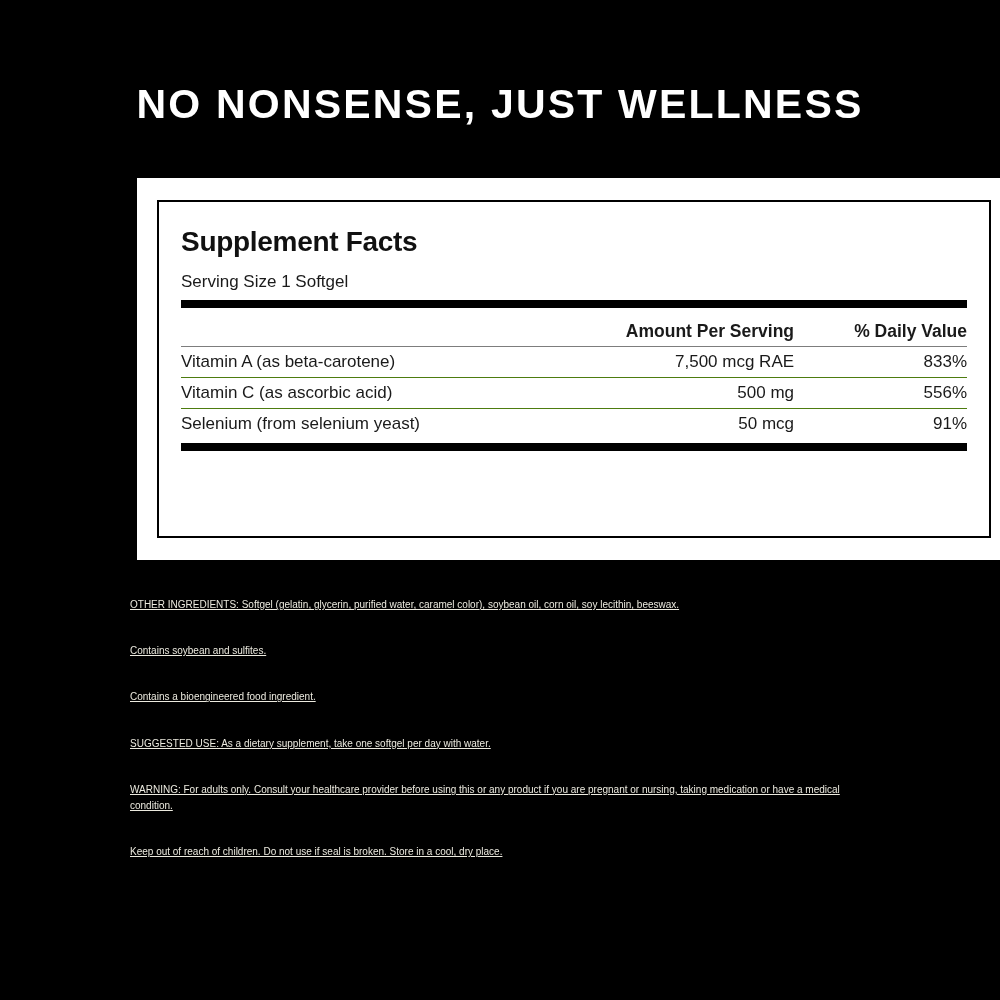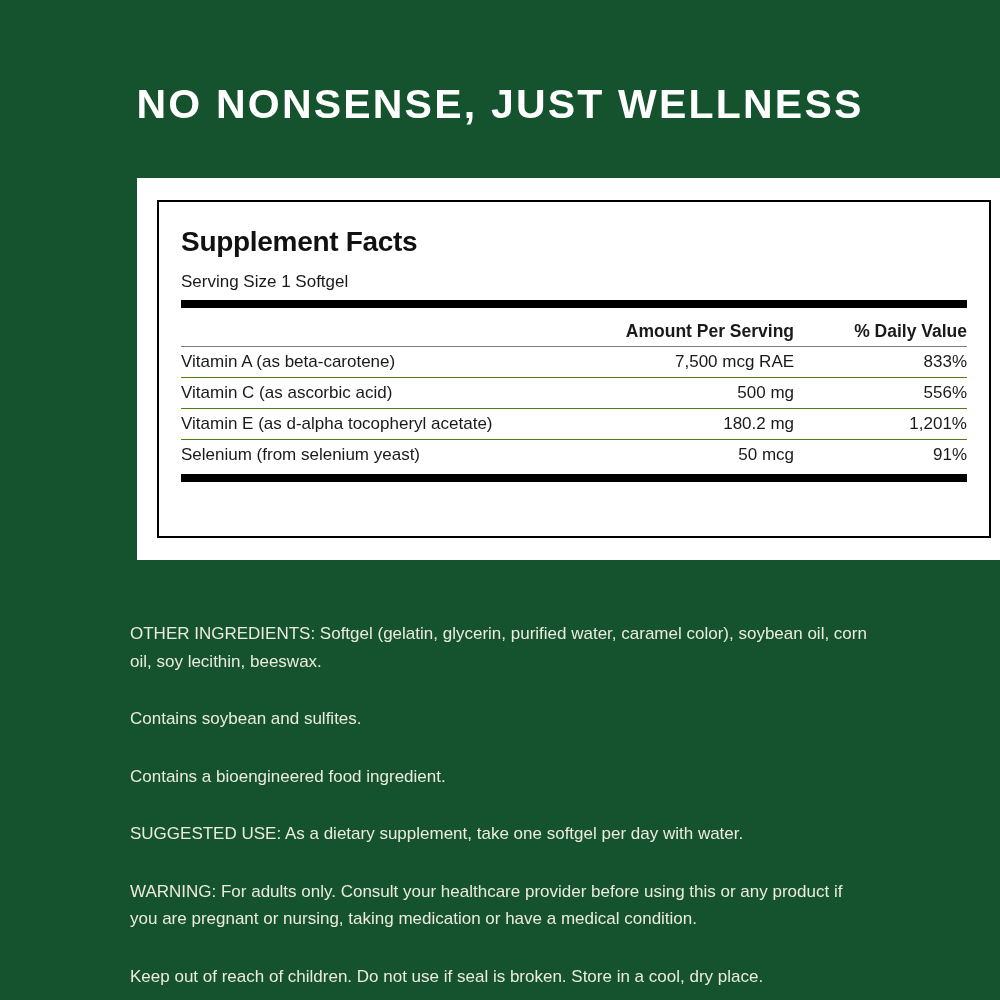--- a/index.html
+++ b/index.html
@@ -10,21 +10,21 @@
     width: 1000px;
     height: 1000px;
     background: #1f3310;
     font-family: "Liberation Sans", sans-serif;
     overflow: hidden;
   }
   .page {
     position: relative;
     width: 1000px;
     height: 1000px;
-    background: #14532d;
+    background: #000000;
     box-sizing: border-box;
   }
 
   .headline {
     position: absolute;
     top: 82px;
     left: 0;
     width: 1000px;
     text-align: center;
     color: #ffffff;
@@ -105,25 +105,26 @@
   .bottom-rule {
     height: 8px;
     background: #000000;
     margin-top: 4px;
   }
 
   
   .copy {
     position: absolute;
     left: 130px;
-    top: 620px;
+    top: 597px;
     width: 740px;
     color: #eceadf;
-    font-size: 17px;
+    font-size: 10px;
     line-height: 1.62;
+    text-decoration: underline;
   }
   .copy p {
     margin: 0 0 30px 0;
   }
   .copy p:last-child { margin-bottom: 0; }
 </style>
 </head>
 <body>
 
 <div class="page">
@@ -156,25 +157,20 @@
             <td class="col-name">Vitamin A (as beta-carotene)</td>
             <td class="col-amt">7,500 mcg RAE</td>
             <td class="col-dv">833%</td>
           </tr>
           <tr>
             <td class="col-name">Vitamin C (as ascorbic acid)</td>
             <td class="col-amt">500 mg</td>
             <td class="col-dv">556%</td>
           </tr>
           <tr>
-            <td class="col-name">Vitamin E (as d-alpha tocopheryl acetate)</td>
-            <td class="col-amt">180.2 mg</td>
-            <td class="col-dv">1,201%</td>
-          </tr>
-          <tr>
             <td class="col-name">Selenium (from selenium yeast)</td>
             <td class="col-amt">50 mcg</td>
             <td class="col-dv">91%</td>
           </tr>
         </tbody>
       </table>
 
       <div class="bottom-rule"></div>
     </div>
   </div>

